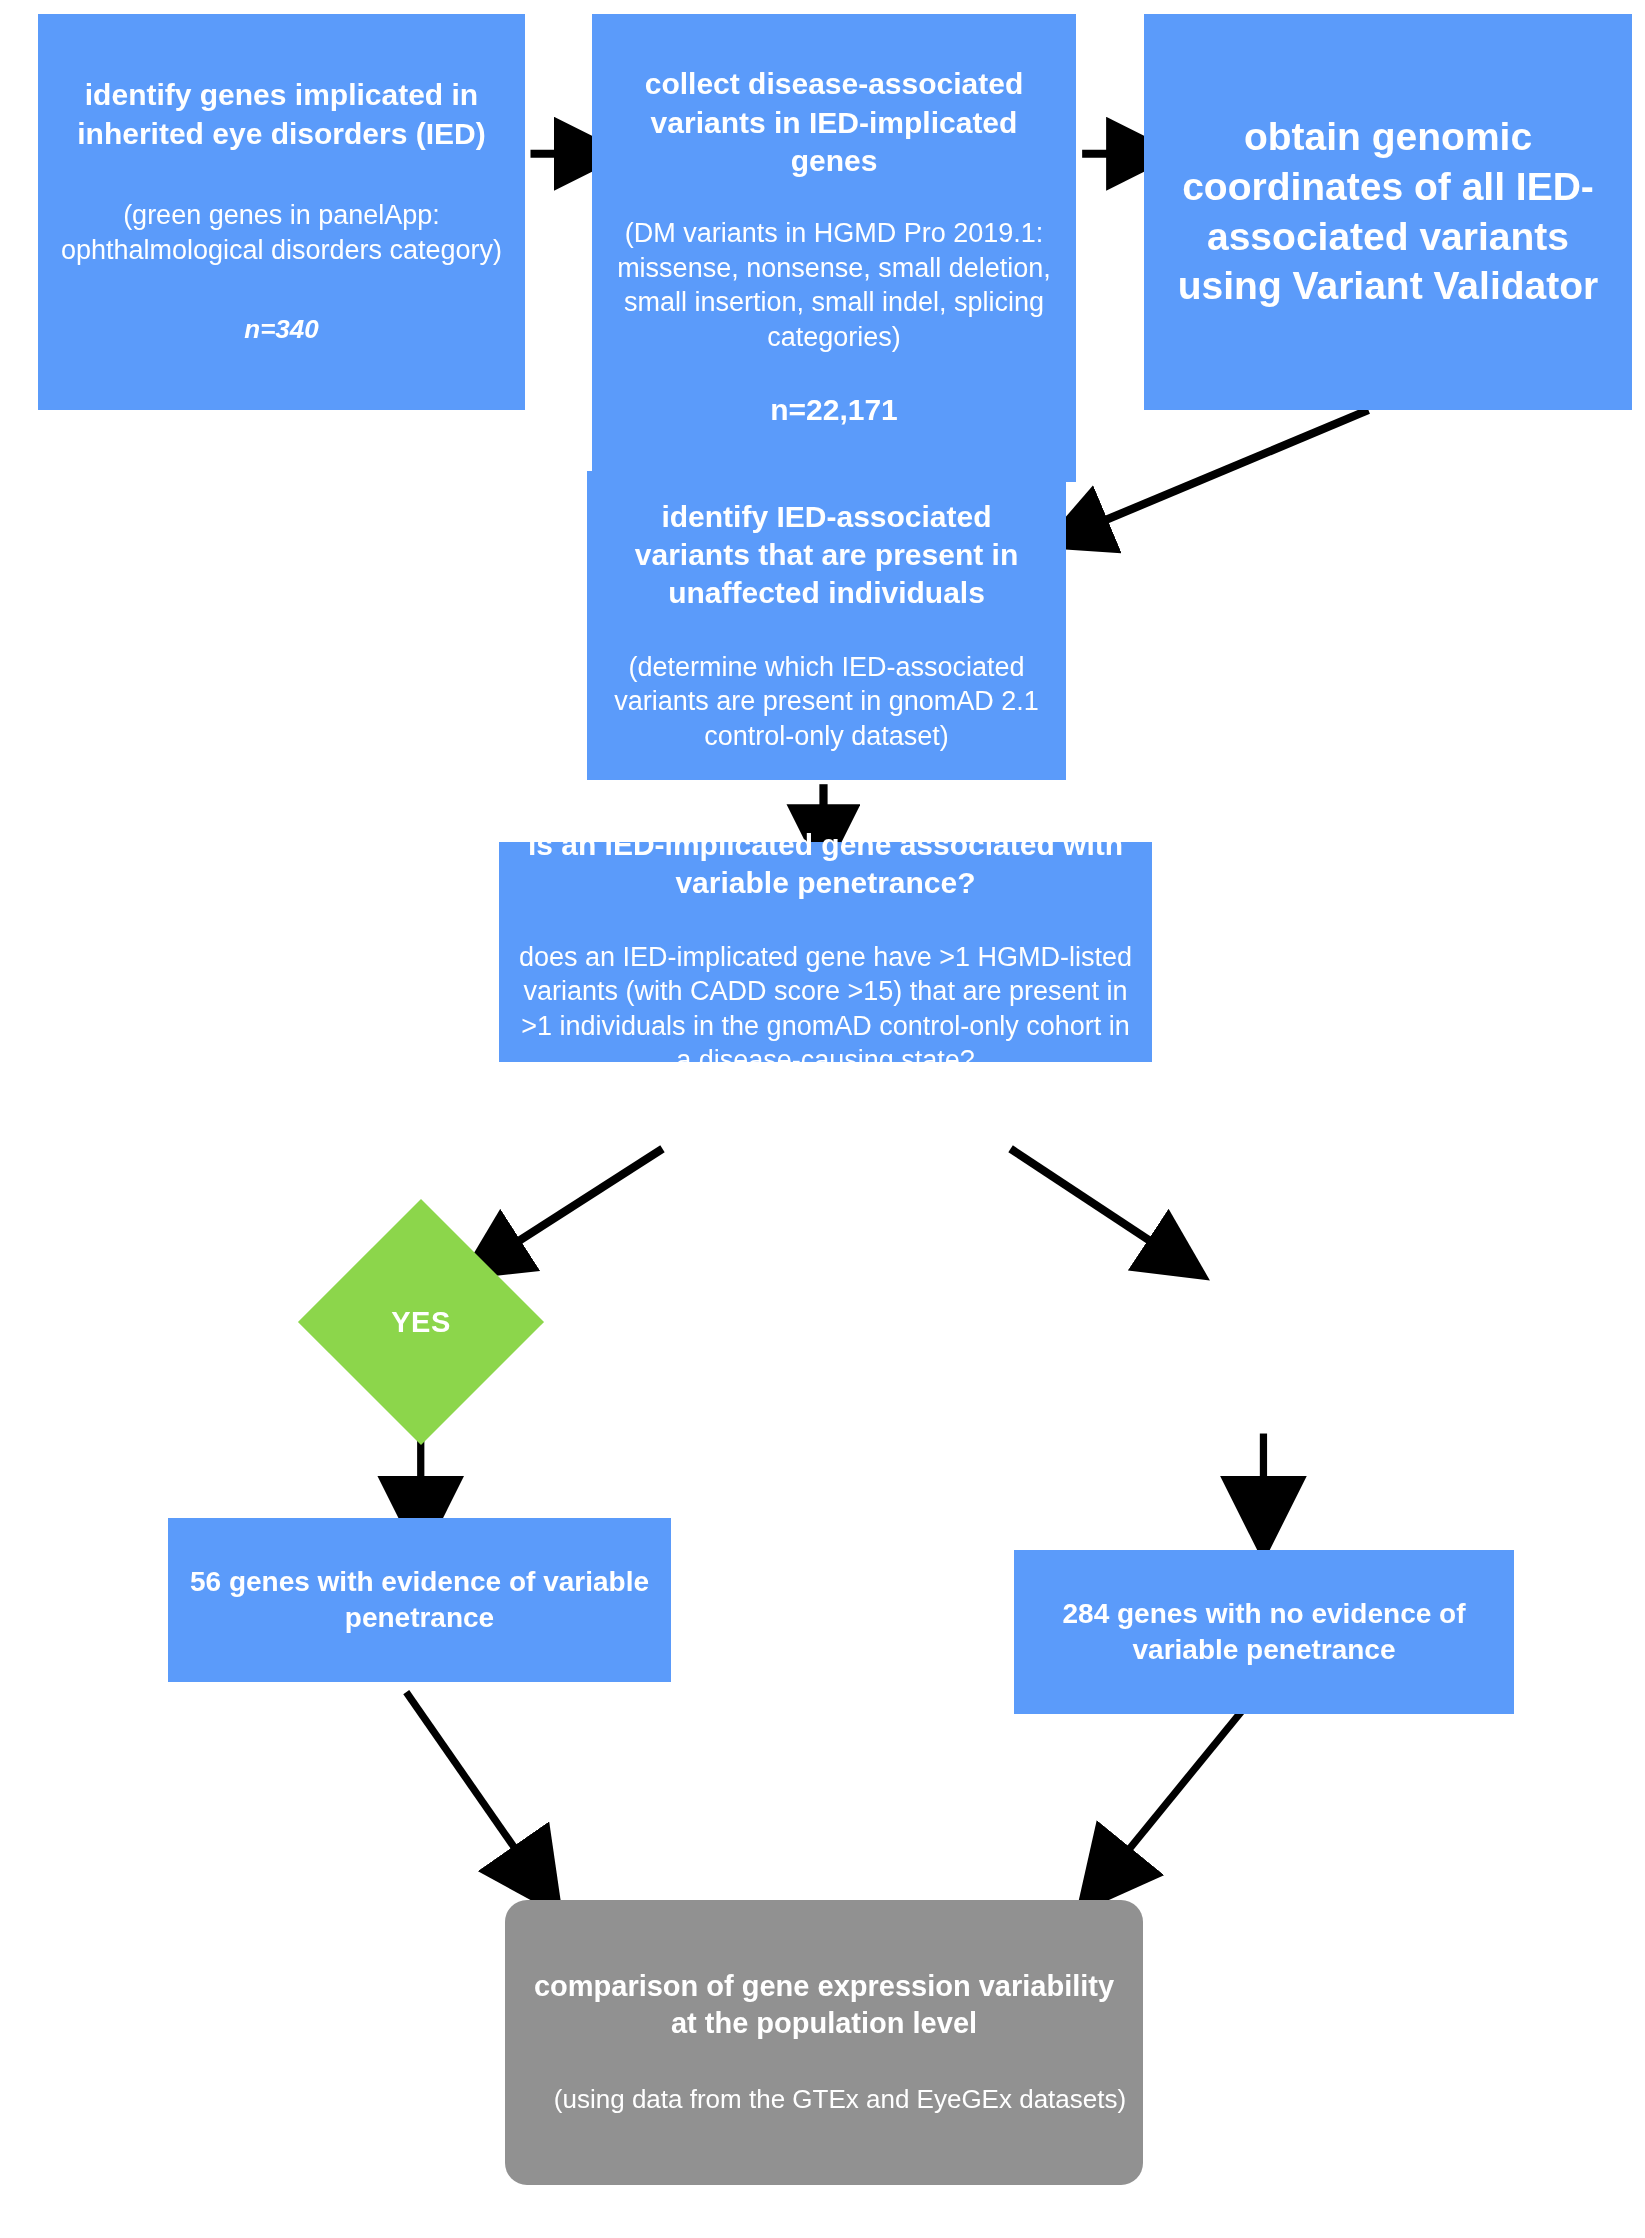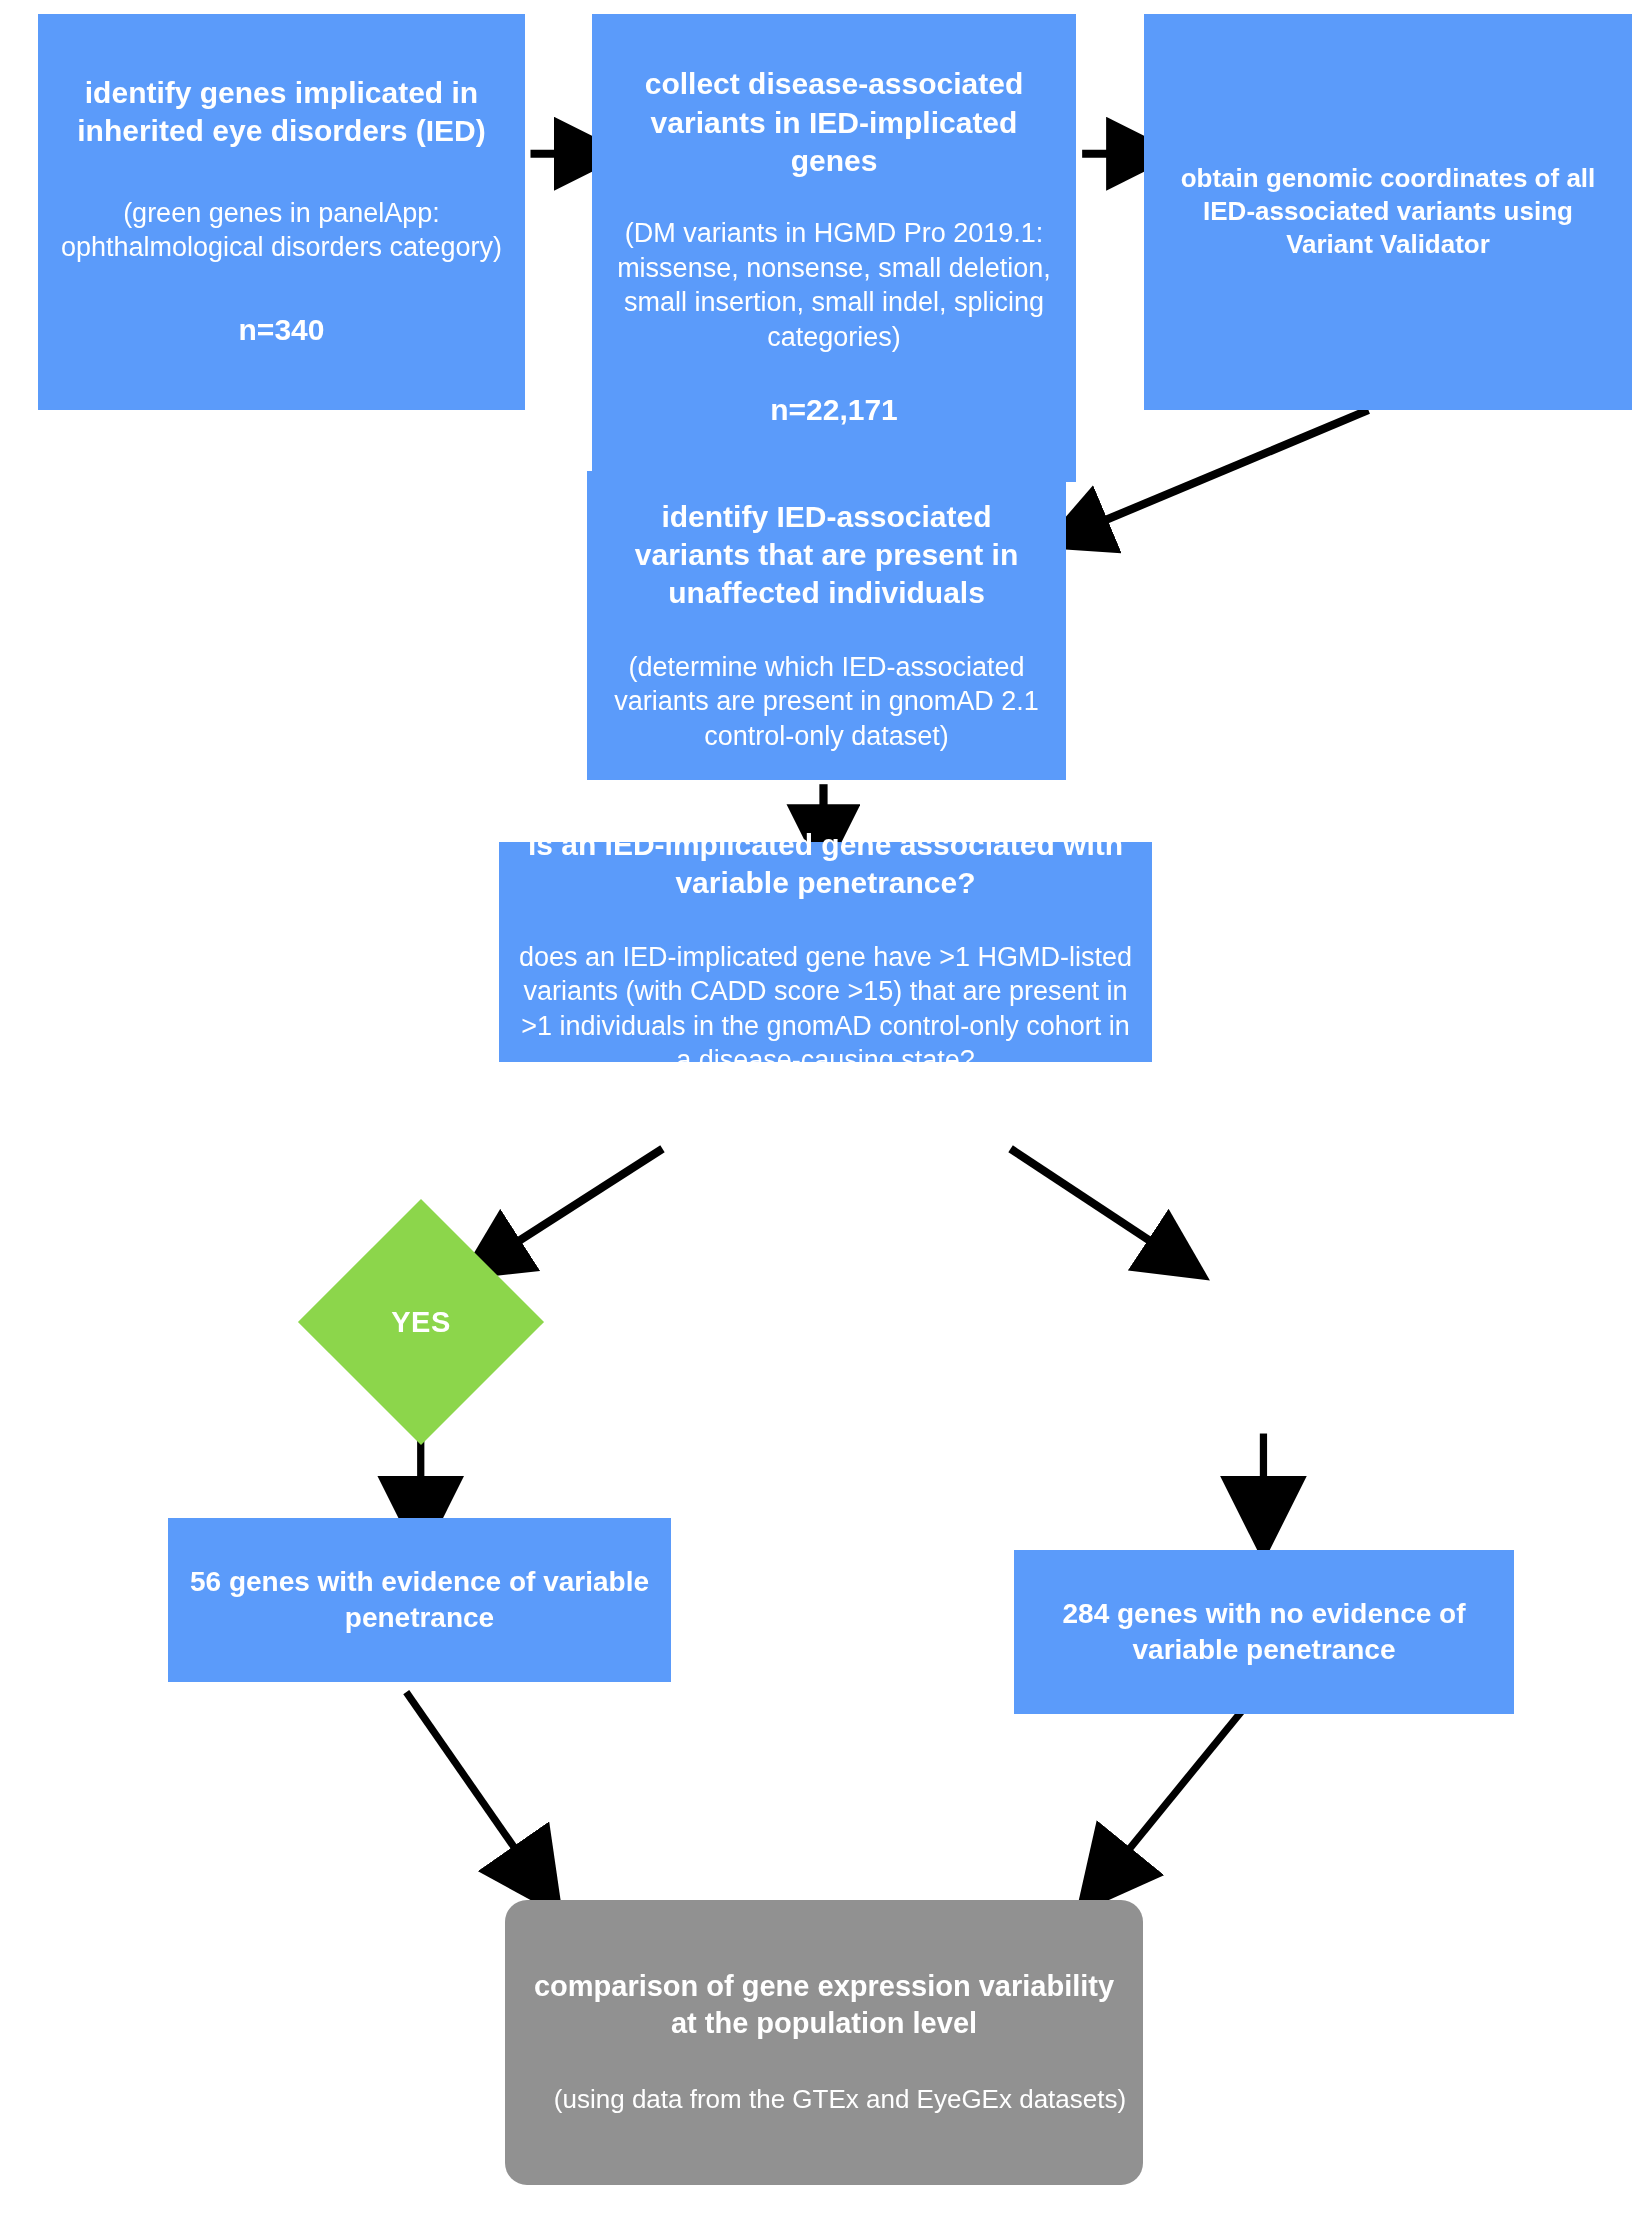--- a/index.html
+++ b/index.html
@@ -38,29 +38,29 @@
     font-weight: bold;
     line-height: 1.28;
   }
   .blue  { background: #5b9bfa; }
   .grayr { background: #919191; border-radius: 22px; }
 
   
   #box-identify-genes  { left: 38px;   top: 13.5px;   width: 487px; height: 396px; }
   #box-identify-genes .title { font-size: 30px; }
   #box-identify-genes .sub   { font-size: 27px; margin-top: 45px; }
-  #box-identify-genes .count { font-size: 30px; margin-top: 46px; }
+  #box-identify-genes .count { font-size: 26px; margin-top: 46px; font-style: italic; }
 
   #box-collect-variants { left: 592px; top: 13.5px;  width: 484px; height: 468px; }
   #box-collect-variants .title { font-size: 30px; }
   #box-collect-variants .sub   { font-size: 27px; margin-top: 36px; }
   #box-collect-variants .count { font-size: 30px; margin-top: 37px; }
 
   #box-obtain-coordinates { left: 1144px; top: 13.5px; width: 488px; height: 396px; }
-  #box-obtain-coordinates .title { font-size: 26px; }
+  #box-obtain-coordinates .title { font-size: 39px; }
 
   
   #box-identify-unaffected { left: 587px; top: 471px; width: 479px; height: 309px; }
   #box-identify-unaffected .title { font-size: 30px; }
   #box-identify-unaffected .sub   { font-size: 27px; margin-top: 37px; }
 
   
   #box-penetrance-question { left: 499px; top: 842px; width: 653px; height: 220px; }
   #box-penetrance-question .title { font-size: 30px; }
   #box-penetrance-question .sub   { font-size: 27px; margin-top: 37px; }

